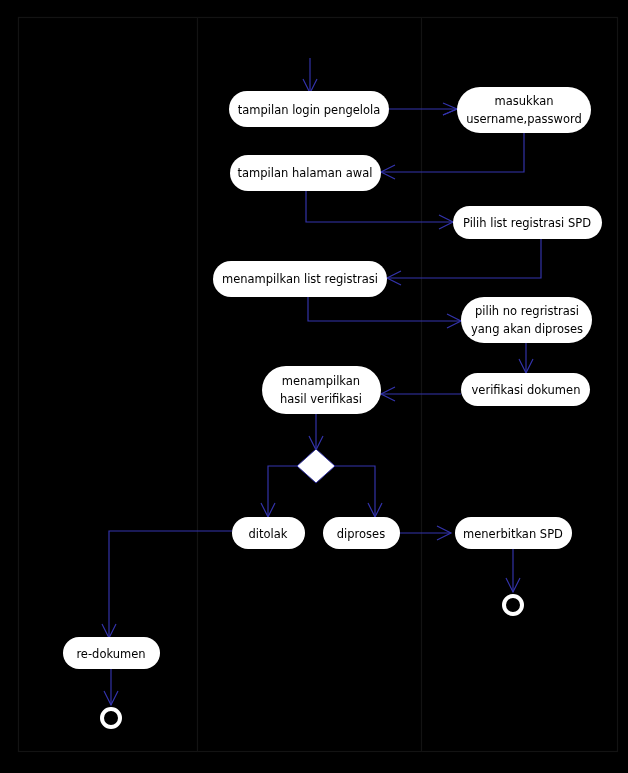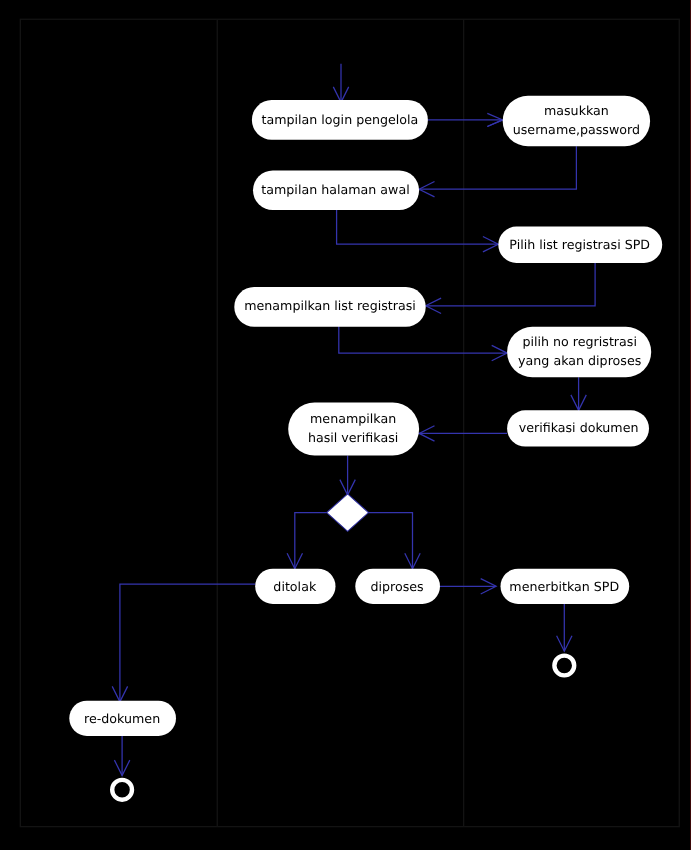--- a/index.html
+++ b/index.html
@@ -4,21 +4,21 @@
 <style>
   html, body {
     margin: 0;
     padding: 0;
     background: #000000;
   }
   #canvas-root {
     position: relative;
     width: 628px;
     height: 773px;
-    background: #b91c1c;
+    background: #0f766e;
     overflow: hidden;
     font-family: "DejaVu Sans", "Liberation Sans", sans-serif;
   }
   svg#diagram {
     display: block;
     width: 628px;
     height: 773px;
   }
   .node-label {
     font-family: "DejaVu Sans", "Liberation Sans", sans-serif;

